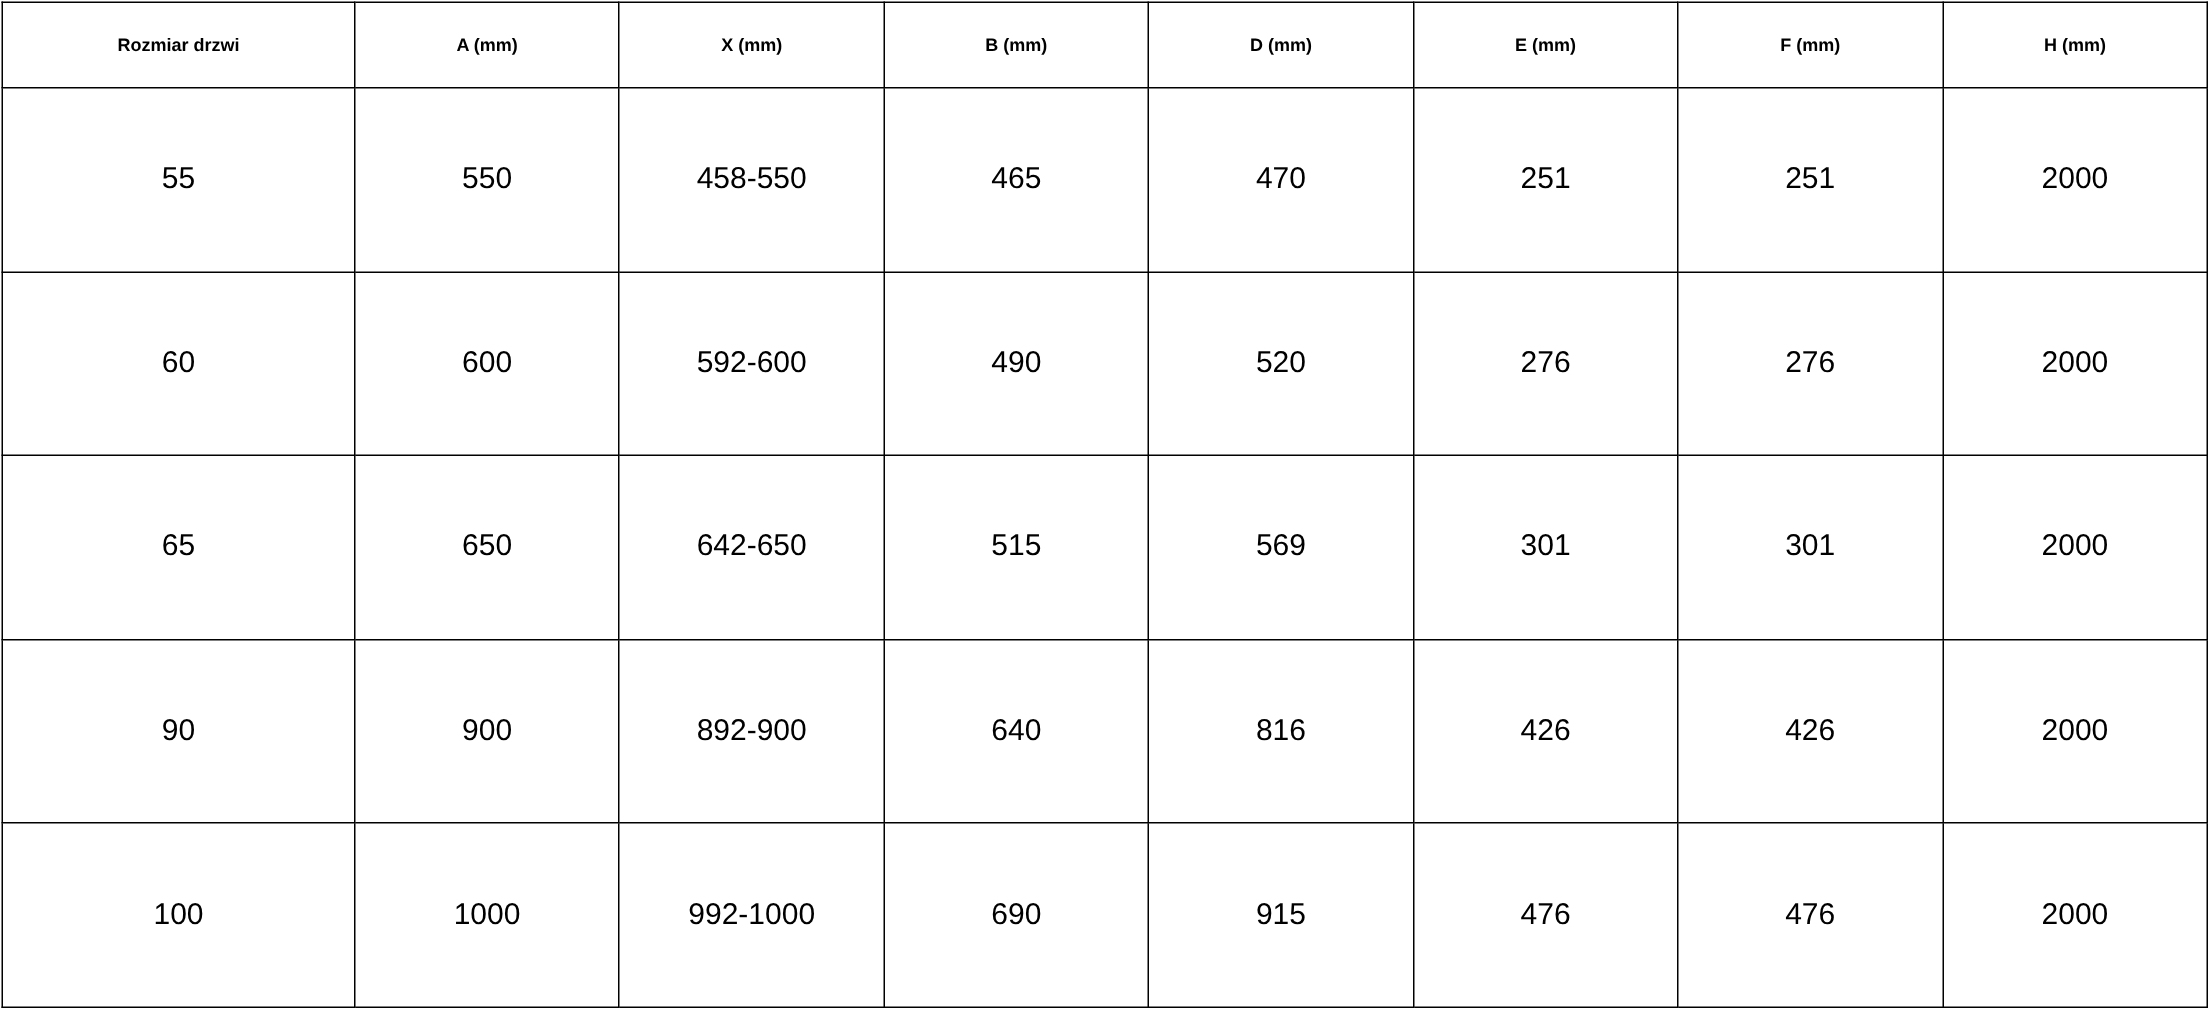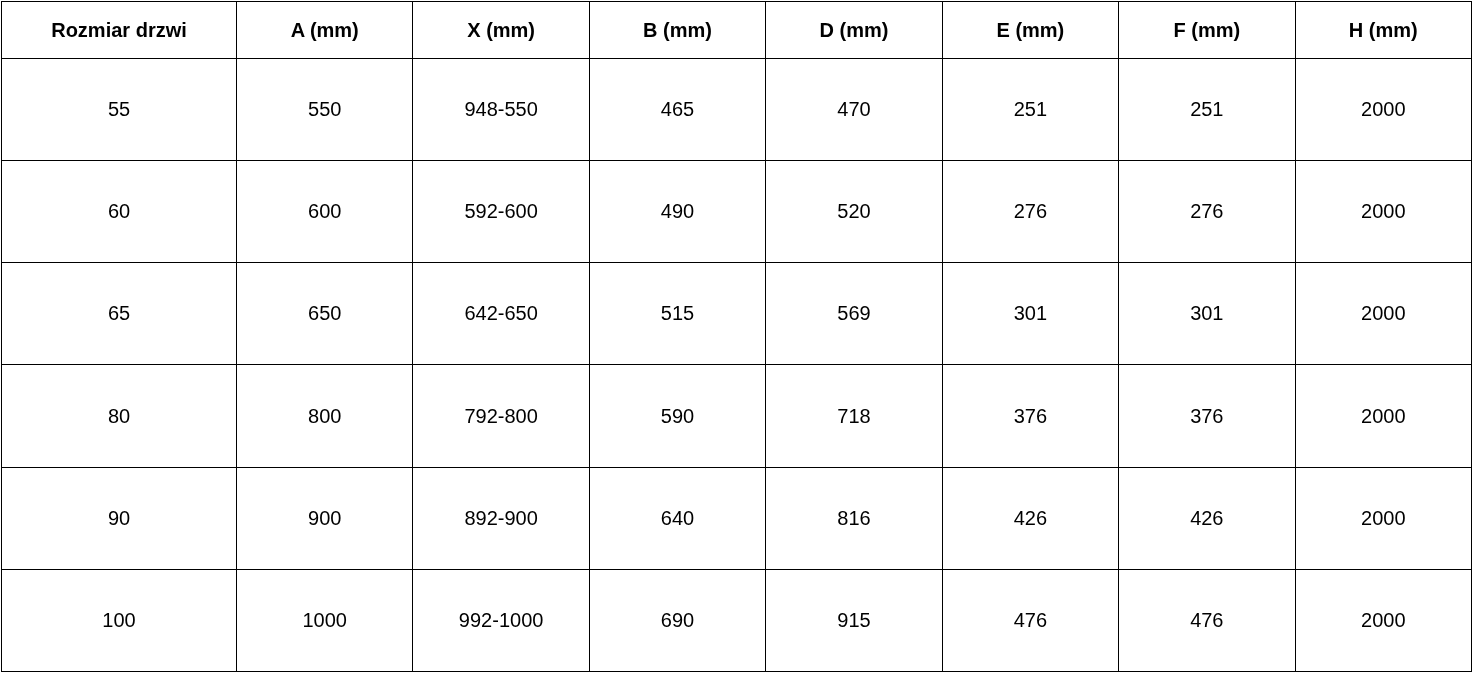--- a/index.html
+++ b/index.html
@@ -27,21 +27,21 @@
   table.spec-table td {
     border: 1px solid #000000;
     text-align: center;
     vertical-align: middle;
     padding: 0 4px;
     background: #ffffff;
     overflow: hidden;
     white-space: nowrap;
   }
   table.spec-table th {
-    font-size: 20px;
+    font-size: 12px;
     font-weight: bold;
     height: 56px;
   }
   table.spec-table td {
     font-size: 20px;
     font-weight: normal;
     height: 55px;
   }
   col.col-size { width: 235px; }
   col.col-dim  { width: auto; }
@@ -70,21 +70,21 @@
           <th>D (mm)</th>
           <th>E (mm)</th>
           <th>F (mm)</th>
           <th>H (mm)</th>
         </tr>
     </thead>
     <tbody>
         <tr>
           <td>55</td>
           <td>550</td>
-          <td>948-550</td>
+          <td>458-550</td>
           <td>465</td>
           <td>470</td>
           <td>251</td>
           <td>251</td>
           <td>2000</td>
         </tr>
         <tr>
           <td>60</td>
           <td>600</td>
           <td>592-600</td>
@@ -98,30 +98,20 @@
           <td>65</td>
           <td>650</td>
           <td>642-650</td>
           <td>515</td>
           <td>569</td>
           <td>301</td>
           <td>301</td>
           <td>2000</td>
         </tr>
         <tr>
-          <td>80</td>
-          <td>800</td>
-          <td>792-800</td>
-          <td>590</td>
-          <td>718</td>
-          <td>376</td>
-          <td>376</td>
-          <td>2000</td>
-        </tr>
-        <tr>
           <td>90</td>
           <td>900</td>
           <td>892-900</td>
           <td>640</td>
           <td>816</td>
           <td>426</td>
           <td>426</td>
           <td>2000</td>
         </tr>
         <tr>

